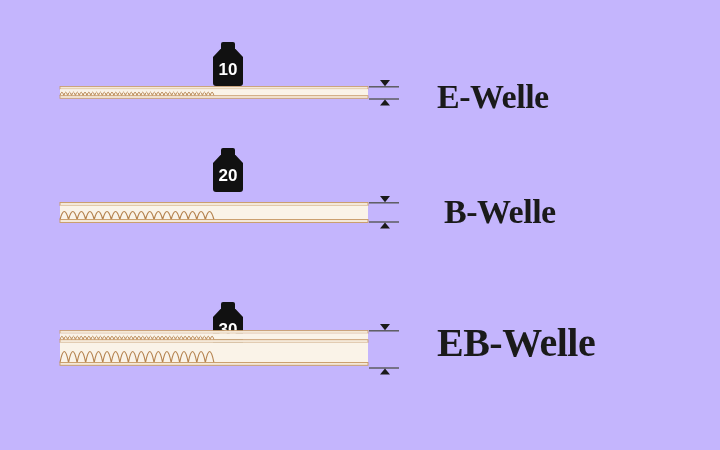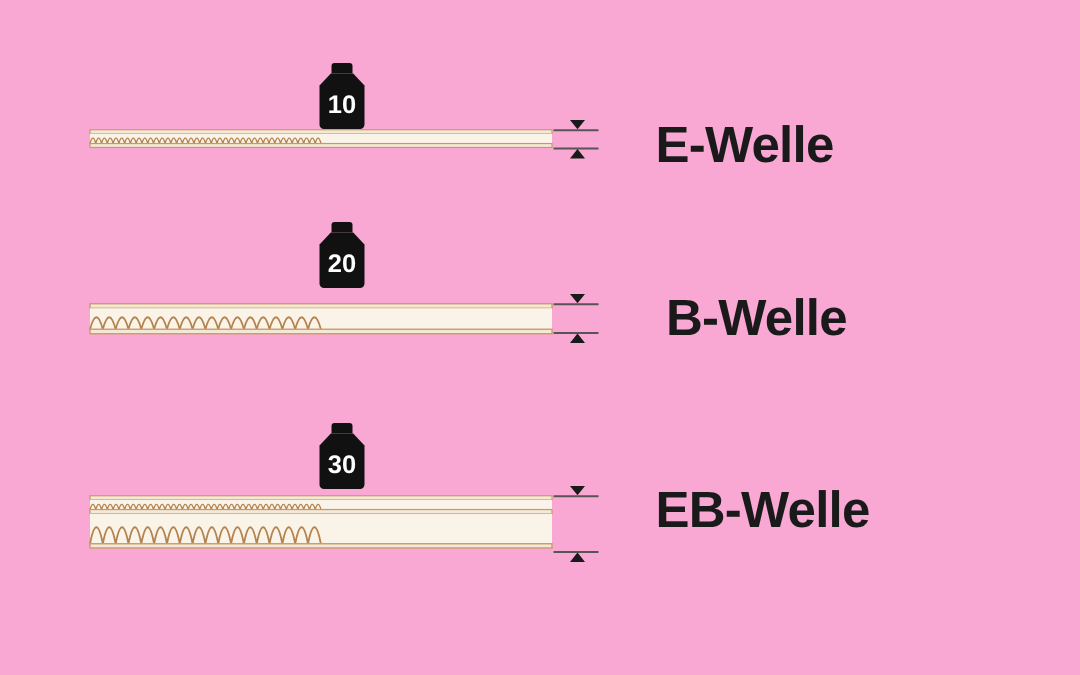--- a/index.html
+++ b/index.html
@@ -12,48 +12,48 @@
     height: 450px;
     background: #ffffff;
     font-family: "Liberation Sans", sans-serif;
     overflow: hidden;
     position: relative;
   }
   #stage {
     position: relative;
     width: 720px;
     height: 450px;
-    background: #f9a8d4;
+    background: #c4b5fd;
   }
   .row {
     position: absolute;
     left: 0;
     width: 720px;
   }
   .board-wrap {
     position: absolute;
   }
   .dim-wrap {
     position: absolute;
   }
   .weight-wrap {
     position: absolute;
   }
   .row-label {
     position: absolute;
-    font-family: Liberation Sans, sans-serif;
+    font-family: Liberation Serif, serif;
     font-weight: bold;
     color: #1a1a1a;
     letter-spacing: -0.5px;
     white-space: nowrap;
     line-height: 1;
   }
   .lbl-e  { left: 437px; top: 80px;  font-size: 34px; }
   .lbl-b  { left: 444px; top: 195px; font-size: 34px; }
-  .lbl-eb { left: 437px; top: 323px; font-size: 34px; }
+  .lbl-eb { left: 437px; top: 323px; font-size: 40px; }
   svg { display: block; overflow: visible; }
 </style>
 </head>
 <body style="background: rgb(255, 255, 255);">
 
 <div id="stage">
 
   <div class="row">
 
     <div class="weight-wrap" style="left:206px; top:40px;">
@@ -136,21 +136,21 @@
         <line x1="0" y1="26" x2="30" y2="26" stroke="#555555" stroke-width="1.4"></line>
         <polygon points="11,32.6 21,32.6 16,26.4" fill="#1a1a1a"></polygon>
       </svg>
     </div>
 
     <div class="row-label lbl-b" style="color: rgb(26, 26, 26);">B-Welle</div>
   </div>
 
   <div class="row">
 
-    <div class="weight-wrap" style="left:206px; top:280px;text-align:right;">
+    <div class="weight-wrap" style="left:206px; top:300px;text-align:right;">
       <svg width="44" height="48" viewBox="0 0 44 48" aria-hidden="true">
         <path d="M17 2 h10 a2 2 0 0 1 2 2 v5 h-14 v-5 a2 2 0 0 1 2 -2 z" fill="#111111"></path>
         <path d="M14.5 9 h15 l7.5 8 v26 a3 3 0 0 1 -3 3 h-24 a3 3 0 0 1 -3 -3
                  v-26 z" fill="#111111"></path>
         <text x="22" y="35" text-anchor="middle" font-family="Liberation Sans, sans-serif" font-size="17" font-weight="bold" fill="#ffffff">30</text>
       </svg>
     </div>
 
     <div class="board-wrap" style="left:60px; top:330px;">
       <svg width="310" height="42" viewBox="0 0 310 42">

